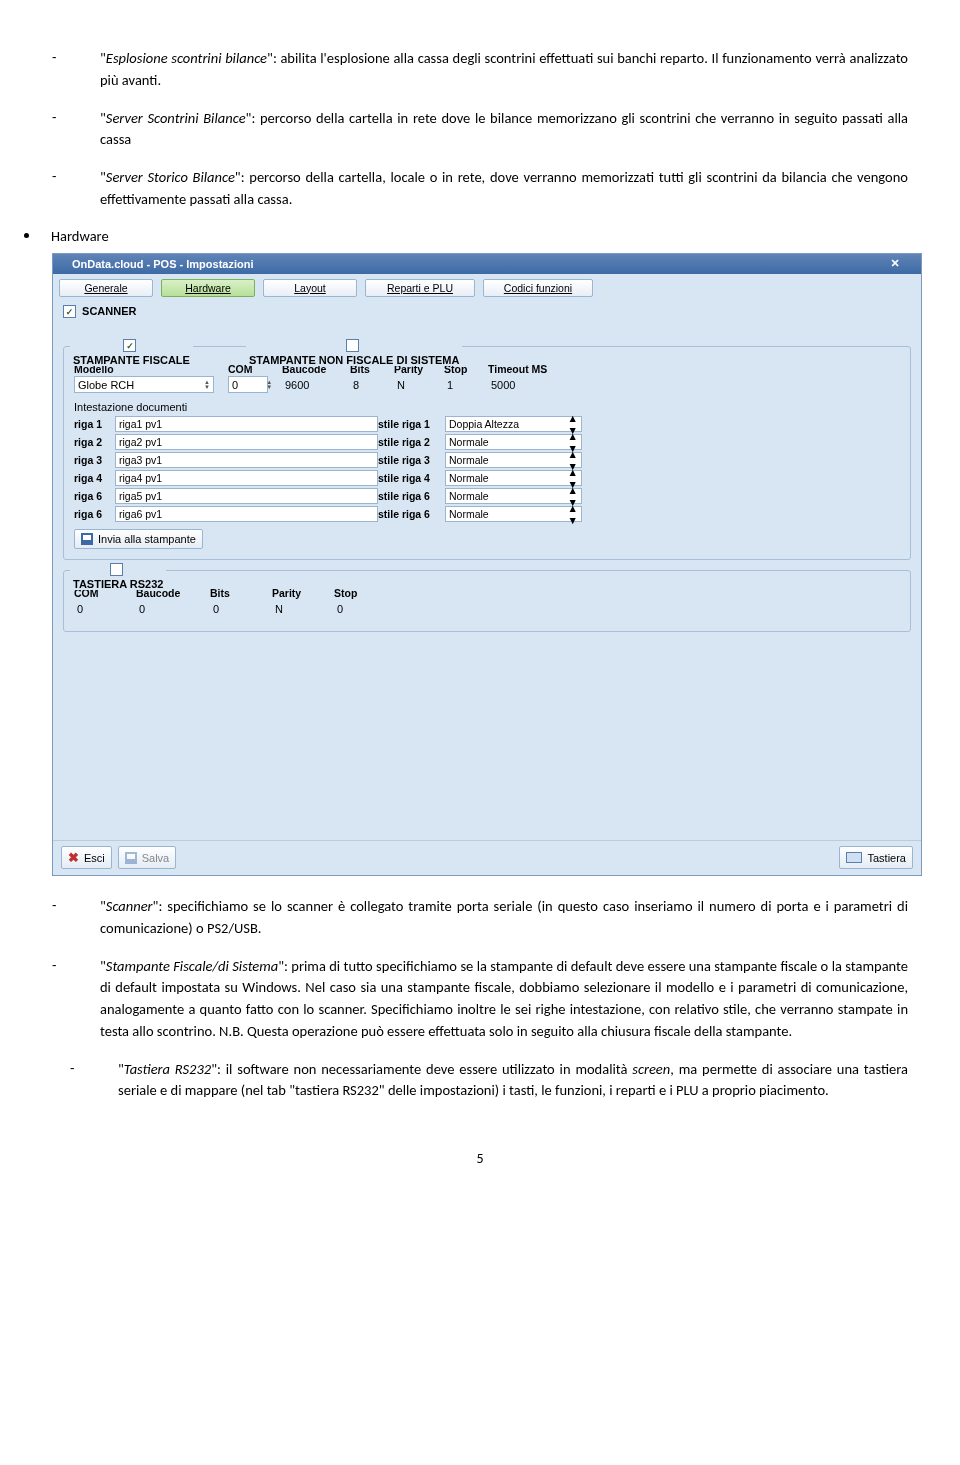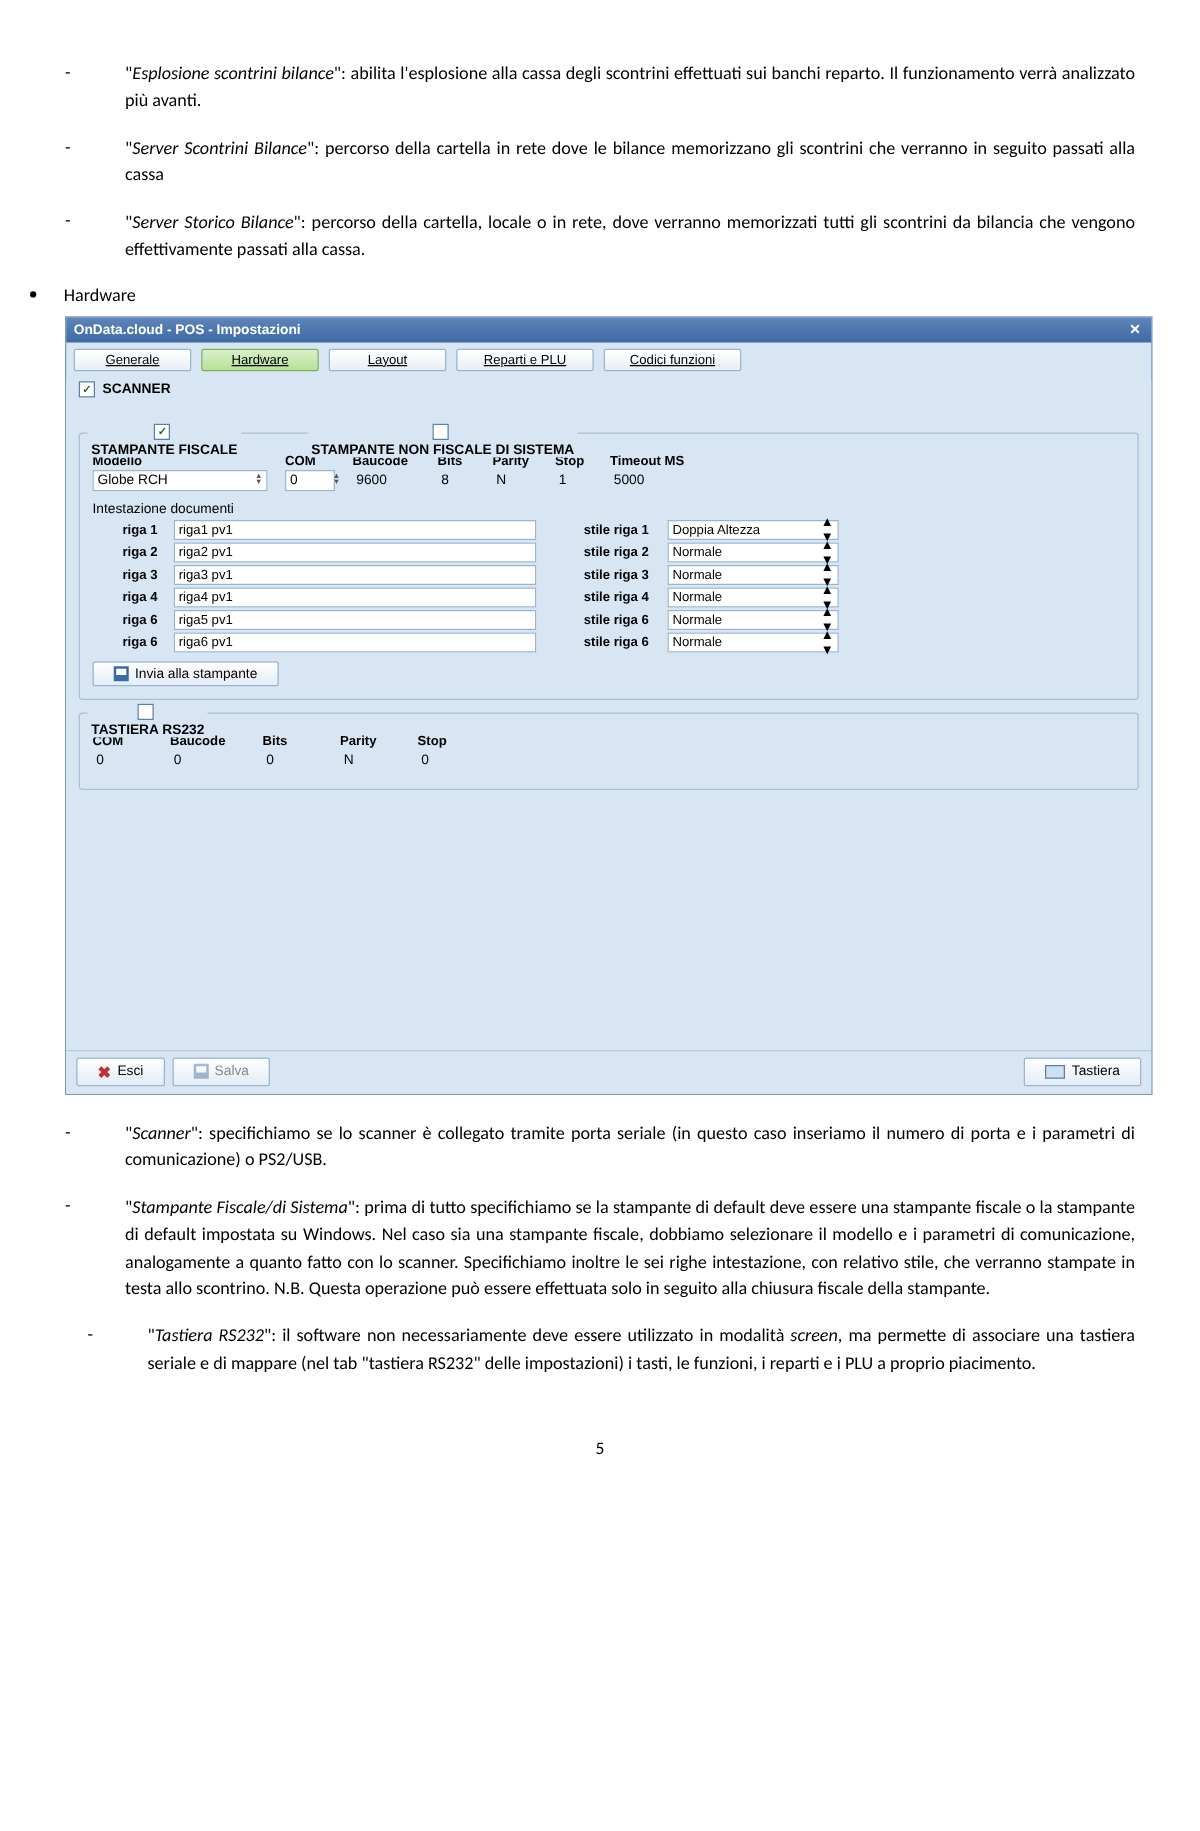--- a/index.html
+++ b/index.html
@@ -45,21 +45,21 @@
     border: 1px solid #7a9ac0;
     background: #d8e6f4;
     font-family: Tahoma, Arial, sans-serif;
     font-size: 11px;
     color: #000;
     width: 868px;
   }
   .titlebar {
     background: linear-gradient(#5f84b7, #3d6aa5);
     color: #fff;
-    padding: 3px 6px;
+    padding: 3px 19px;
     display: flex;
     justify-content: space-between;
     align-items: center;
     font-size: 11px;
     font-weight: bold;
   }
   .titlebar .close {
     width: 14px; height: 14px; display: flex; align-items: center; justify-content: center;
     color: #fff; font-size: 11px;
   }
@@ -150,39 +150,37 @@
   .inp .spinner {
     display: flex; flex-direction: column; gap: 0; font-size: 6px; line-height: 5px; color: #555;
   }
   .subhead {
     font-weight: normal;
     font-size: 11px;
     margin: 8px 0 3px 0;
   }
   .riga-grid {
     display: flex;
-    gap: 38px;
-    margin-left: 24px;
   }
   .riga-col .riga-row {
     display: flex;
     align-items: center;
     gap: 5px;
     margin-bottom: 2px;
     font-size: 10.5px;
   }
   .riga-row .rlbl { font-weight: bold; width: 36px; }
   .riga-row .rlbl2 { font-weight: bold; width: 62px; }
   .riga-row .rinp { border: 1px solid #9ab5d2; background: #fff; height: 16px; padding: 0 3px; display: flex; align-items: center; justify-content: space-between; font-weight: normal; box-sizing: border-box;}
-  .riga-row .rinp.w1 { width: 290px; }
+  .riga-row .rinp.w1 { width: 263px; }
   .riga-row .rinp.w2 { width: 137px; }
   .btn {
     border: 1px solid #9ab5d2;
     background: linear-gradient(#fff, #e4ecf5);
-    padding: 3px 16px;
+    padding: 3px 6px;
     display: inline-flex;
     align-items: center;
     gap: 5px;
     border-radius: 2px;
     font-size: 11px;
     margin-top: 5px;
   }
   .icon-save { width: 12px; height: 12px; background: #3d6aa5; position: relative;}
   .icon-save::after { content: ""; position: absolute; left: 2px; top: 2px; width: 8px; height: 5px; background: #fff;}
   .icon-x { color: #c03030; font-weight: bold; font-size: 13px;}

